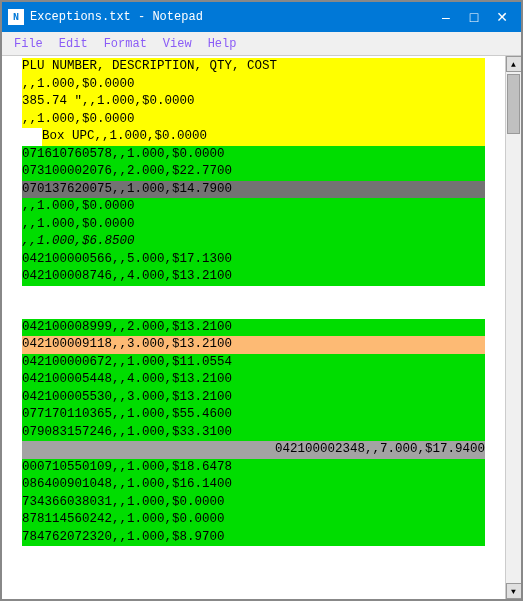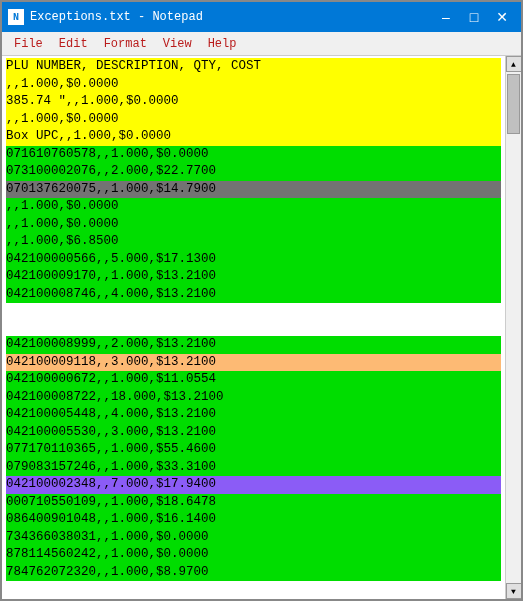--- a/index.html
+++ b/index.html
@@ -76,39 +76,39 @@
       padding: 2px 4px;
       height: 24px;
       flex-shrink: 0;
       align-items: center;
       border-bottom: 1px solid #ccc;
     }
 
     .menu-item {
       padding: 2px 8px;
       font-size: 12px;
-      color: #b91c1c;
+      color: #8b5cf6;
       cursor: pointer;
       height: 100%;
       display: flex;
       align-items: center;
     }
 
     .content-area {
       flex: 1;
       display: flex;
       overflow: hidden;
       background: white;
     }
 
     .text-area {
       flex: 1;
       overflow-y: scroll;
       overflow-x: hidden;
-      padding: 2px 4px;
+      padding: 2px 20px;
     }
 
     .scrollbar {
       width: 16px;
       background: #f0f0f0;
       border-left: 1px solid #ccc;
       display: flex;
       flex-direction: column;
       align-items: center;
       flex-shrink: 0;
@@ -175,39 +175,37 @@
       <div class="menu-item">View</div>
       <div class="menu-item">Help</div>
     </div>
 
   <div class="content-area">
     <div class="text-area">
     <div class="line" style="background-color: rgb(255, 255, 0);">PLU NUMBER, DESCRIPTION, QTY, COST</div>
         <div class="line" style="background-color: rgb(255, 255, 0);">,,1.000,$0.0000</div>
         <div class="line" style="background-color: rgb(255, 255, 0);">385.74 ",,1.000,$0.0000</div>
         <div class="line" style="background-color: rgb(255, 255, 0);">,,1.000,$0.0000</div>
-        <div class="line" style="background-color: rgb(255, 255, 0);">Box UPC,,1.000,$0.0000</div>
+        <div class="line" style="background-color: rgb(255, 255, 0); margin-left: 20px;">Box UPC,,1.000,$0.0000</div>
         <div class="line" style="background-color: rgb(0, 221, 0);">071610760578,,1.000,$0.0000</div>
         <div class="line" style="background-color: rgb(0, 221, 0);">073100002076,,2.000,$22.7700</div>
         <div class="line" style="background-color: #737373;">070137620075,,1.000,$14.7900</div>
         <div class="line" style="background-color: rgb(0, 221, 0);">,,1.000,$0.0000</div>
         <div class="line" style="background-color: rgb(0, 221, 0);">,,1.000,$0.0000</div>
-        <div class="line" style="background-color: rgb(0, 221, 0);">,,1.000,$6.8500</div>
+        <div class="line" style="background-color: rgb(0, 221, 0); font-style: italic;">,,1.000,$6.8500</div>
         <div class="line" style="background-color: rgb(0, 221, 0);">042100000566,,5.000,$17.1300</div>
-        <div class="line" style="background-color: rgb(0, 221, 0);">042100009170,,1.000,$13.2100</div>
         <div class="line" style="background-color: rgb(0, 221, 0);">042100008746,,4.000,$13.2100</div>
         <div class="line" style="background-color: rgb(0, 221, 0); margin-top: 33px;">042100008999,,2.000,$13.2100</div>
         <div class="line" style="background-color: #fdba74;">042100009118,,3.000,$13.2100</div>
         <div class="line" style="background-color: rgb(0, 221, 0);">042100000672,,1.000,$11.0554</div>
-        <div class="line" style="background-color: rgb(0, 221, 0);">042100008722,,18.000,$13.2100</div>
         <div class="line" style="background-color: rgb(0, 221, 0);">042100005448,,4.000,$13.2100</div>
         <div class="line" style="background-color: rgb(0, 221, 0);">042100005530,,3.000,$13.2100</div>
         <div class="line" style="background-color: rgb(0, 221, 0);">077170110365,,1.000,$55.4600</div>
         <div class="line" style="background-color: rgb(0, 221, 0);">079083157246,,1.000,$33.3100</div>
-        <div class="line" style="background-color: #8b5cf6;">042100002348,,7.000,$17.9400</div>
+        <div class="line" style="background-color: #a3a3a3; text-align: right;">042100002348,,7.000,$17.9400</div>
         <div class="line" style="background-color: rgb(0, 221, 0);">000710550109,,1.000,$18.6478</div>
         <div class="line" style="background-color: rgb(0, 221, 0);">086400901048,,1.000,$16.1400</div>
         <div class="line" style="background-color: rgb(0, 221, 0);">734366038031,,1.000,$0.0000</div>
         <div class="line" style="background-color: rgb(0, 221, 0);">878114560242,,1.000,$0.0000</div>
         <div class="line" style="background-color: rgb(0, 221, 0);">784762072320,,1.000,$8.9700</div>
       </div>
     <div class="scrollbar">
       <div class="scroll-btn">▲</div>
       <div class="scroll-track">
         <div class="scroll-thumb"></div>

